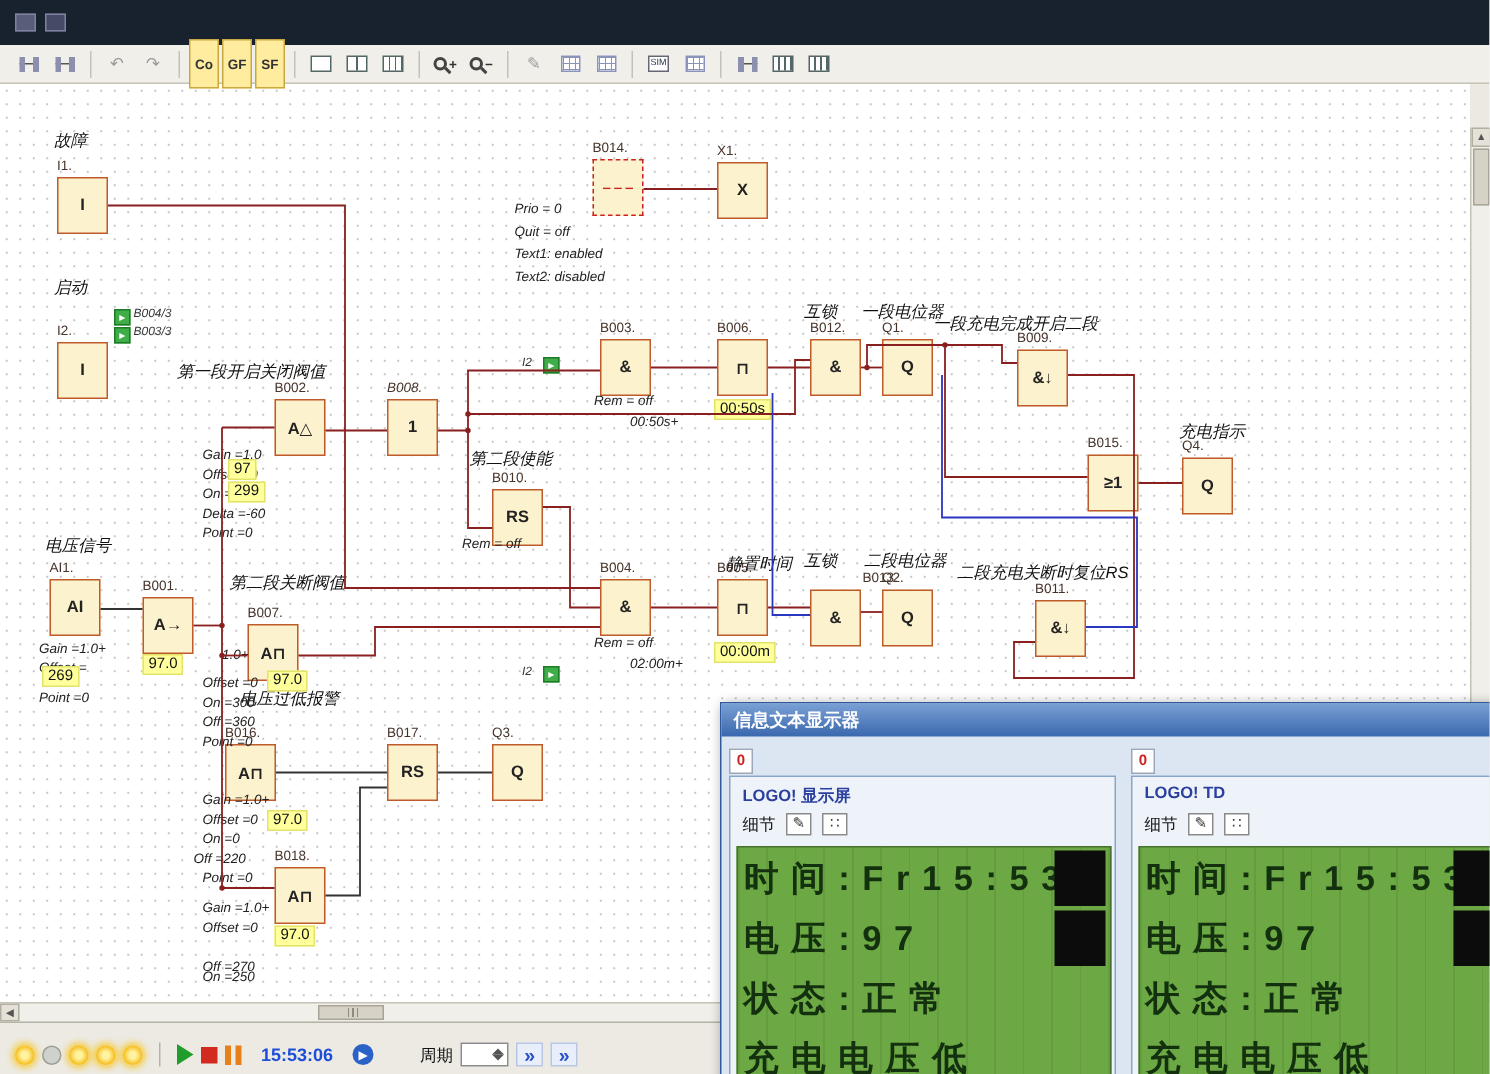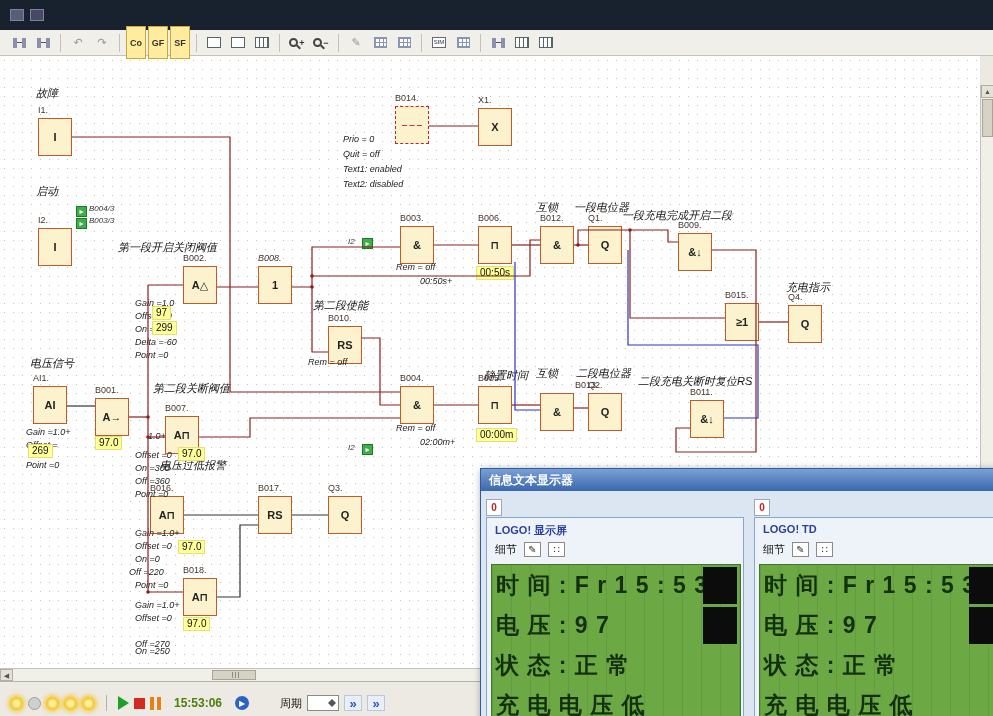--- a/index.html
+++ b/index.html
@@ -51,21 +51,21 @@
 
   
   .statusbar{position:absolute;left:0;top:681px;width:993px;height:35px;background:#eceae3;border-top:1px solid #b5b2a8;z-index:5;display:flex;align-items:center;padding:8px 6px 0 10px;gap:5px;}
   .bulb{width:13px;height:13px;border-radius:50%;display:inline-block;}
   .bulb.on{background:radial-gradient(circle,#fff3a0 25%,#f5b50a 75%);box-shadow:0 0 4px 2px rgba(248,200,40,.85);}
   .bulb.off{background:#cfd2cc;border:1px solid #9aa098;}
   .sbsep{width:1px;height:16px;background:#b5b2a8;margin:0 6px;}
   .play-ico{width:0;height:0;border-left:11px solid #1f9e2c;border-top:7px solid transparent;border-bottom:7px solid transparent;display:inline-block;}
   .stop-ico{width:11px;height:11px;background:#d22a1e;display:inline-block;}
   .pause-ico{width:11px;height:13px;border-left:4px solid #e8801a;border-right:4px solid #e8801a;display:inline-block;}
-  .sb-time{font-weight:bold;font-size:12px;color:#4d7c0f;margin:0 8px;}
+  .sb-time{font-weight:bold;font-size:12px;color:#1d4ed8;margin:0 8px;}
   .step-ico{width:14px;height:14px;border-radius:50%;background:#2a62c8;color:#fff;font-size:8px;display:inline-flex;align-items:center;justify-content:center;}
   .sb-label{font-size:11px;color:#111;margin-left:26px;}
   .spin{width:32px;height:16px;background:#fff;border:1px solid #8a8a8a;position:relative;display:inline-block;}
   .spin::before{content:"";position:absolute;right:2px;top:3px;border-left:4px solid transparent;border-right:4px solid transparent;border-bottom:4px solid #555;}
   .spin::after{content:"";position:absolute;right:2px;bottom:3px;border-left:4px solid transparent;border-right:4px solid transparent;border-top:4px solid #555;}
   .sb-chev{color:#2a52c8;font-weight:bold;font-size:13px;border:1px solid #b9c6e2;background:#e8eefa;width:18px;height:16px;display:inline-flex;align-items:center;justify-content:center;}
 
   
   .dialog{position:absolute;left:480px;top:468px;width:530px;height:300px;z-index:10;border:1px solid #2f5a9e;background:#dce6f2;box-shadow:2px 2px 8px rgba(0,0,0,.45);}
   .dlg-title{height:22px;background:linear-gradient(180deg,#7aa0d4,#3a68ae);color:#fff;font-size:12px;font-weight:bold;display:flex;align-items:center;padding-left:8px;}

